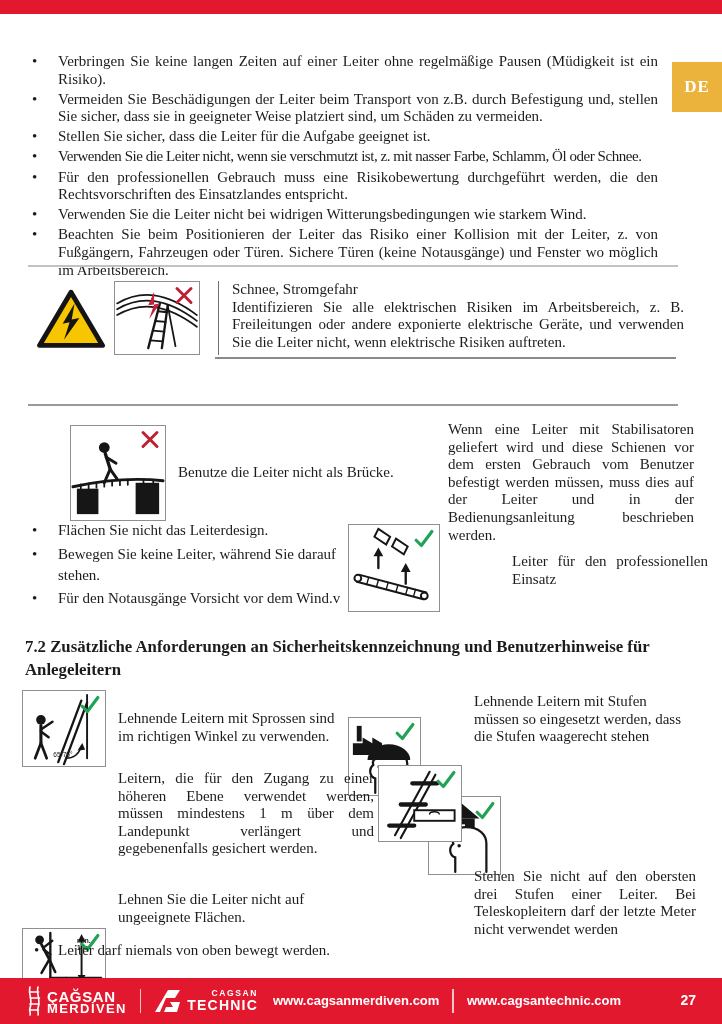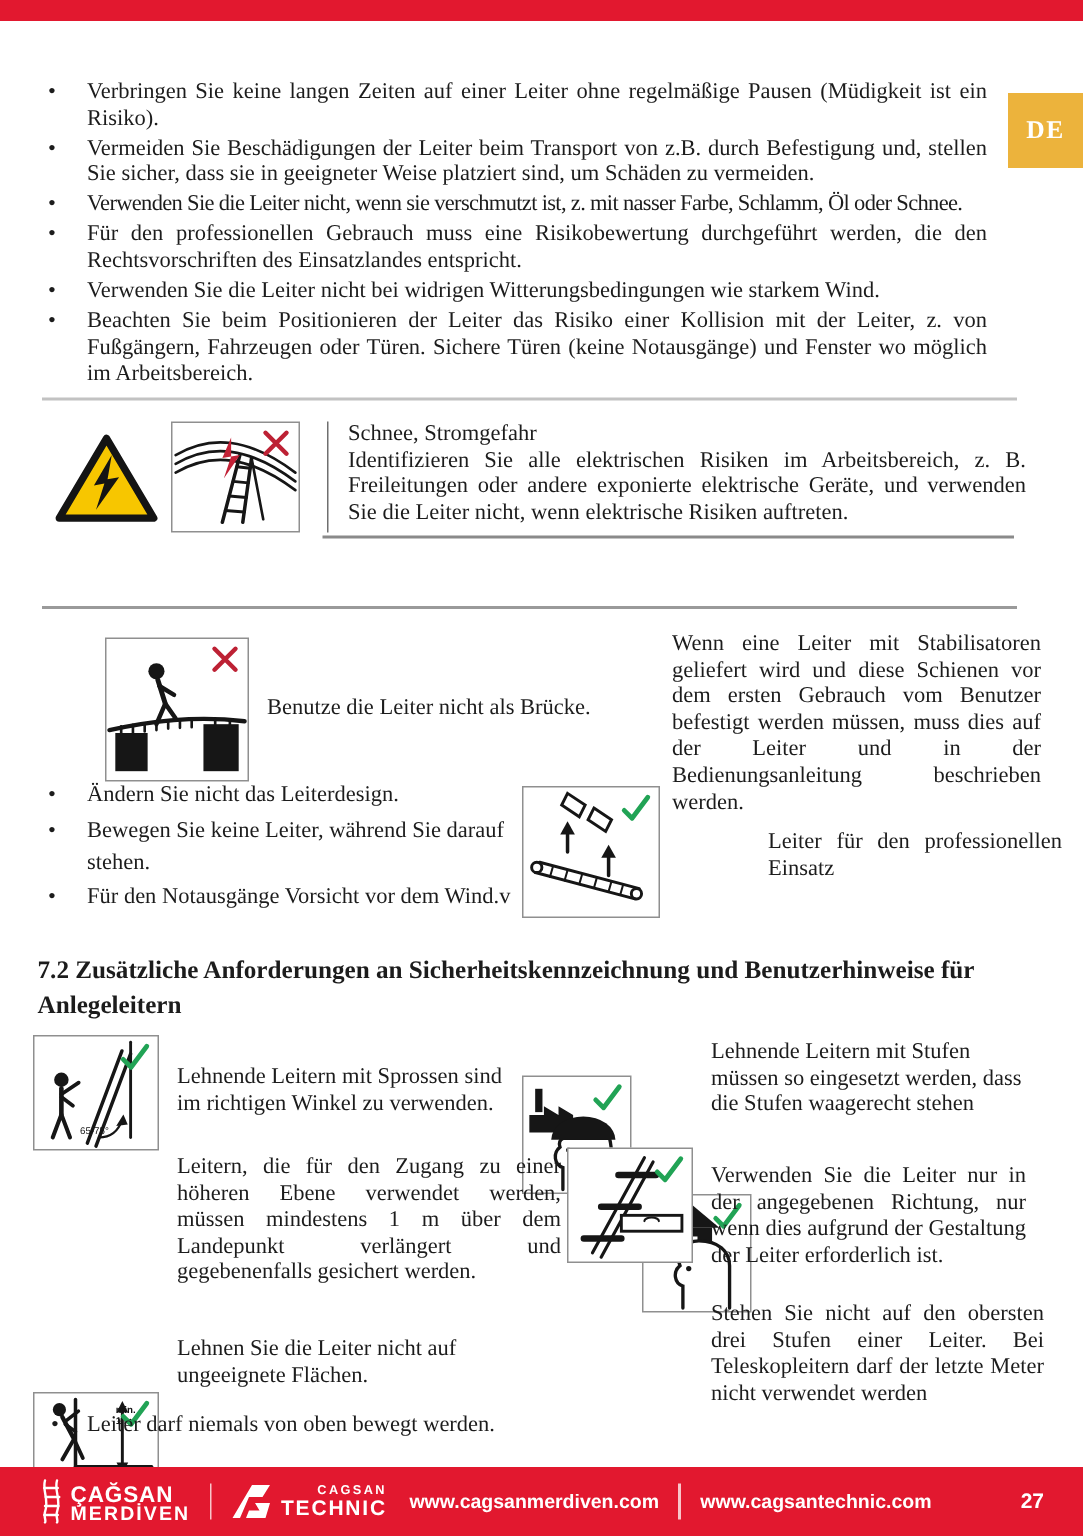--- a/index.html
+++ b/index.html
@@ -75,20 +75,21 @@
 <body>
 
 <div class="page">
 
   <div class="abs topbar"></div>
   <div class="abs de-tab">DE</div>
 
   <ul class="abs blist top-list jl">
     <li>Verbringen Sie keine langen Zeiten auf einer Leiter ohne regelmäßige Pausen (Müdigkeit ist ein Risiko).</li>
     <li>Vermeiden Sie Beschädigungen der Leiter beim Transport von z.B. durch Befestigung und, stellen Sie sicher, dass sie in geeigneter Weise platziert sind, um Schäden zu vermeiden.</li>
+    <li>Stellen Sie sicher, dass die Leiter für die Aufgabe geeignet ist.</li>
     <li class="tight">Verwenden Sie die Leiter nicht, wenn sie verschmutzt ist, z. mit nasser Farbe, Schlamm, Öl oder Schnee.</li>
     <li>Für den professionellen Gebrauch muss eine Risikobewertung durchgeführt werden, die den Rechtsvorschriften des Einsatzlandes entspricht.</li>
     <li>Verwenden Sie die Leiter nicht bei widrigen Witterungsbedingungen wie starkem Wind.</li>
     <li>Beachten Sie beim Positionieren der Leiter das Risiko einer Kollision mit der Leiter, z. von Fußgängern, Fahrzeugen oder Türen. Sichere Türen (keine Notausgänge) und Fenster wo möglich im Arbeitsbereich.</li>
   </ul>
 
   <div class="abs hr1"></div>
 
   <div class="abs warn-row">
     <svg class="tri-icon" viewBox="0 0 100 90">
@@ -148,21 +149,21 @@
         <polygon points="30,4 42,12 38,20 26,12" stroke-width="2"></polygon>
         <polygon points="48,14 60,22 56,30 44,22" stroke-width="2"></polygon>
       </svg>
       <svg class="mark" viewBox="0 0 24 24">
         <path d="M3 14 L9 20 L21 4" stroke="#21a355" stroke-width="3.6" stroke-linecap="round" stroke-linejoin="round" fill="none"></path>
       </svg>
     </div>
     <div class="abs stab-text jl">Wenn eine Leiter mit Stabilisatoren geliefert wird und diese Schienen vor dem ersten Gebrauch vom Benutzer befestigt werden müssen, muss dies auf der Leiter und in der Bedienungsanleitung beschrieben werden.</div>
 
     <ul class="abs blist mid-list">
-      <li>Ändern Sie nicht das Leiterdesign.</li>
+      <li>Flächen Sie nicht das Leiterdesign.</li>
       <li>Bewegen Sie keine Leiter, während Sie darauf stehen.</li>
       <li>Für den Notausgänge Vorsicht vor dem Wind.v</li>
     </ul>
 
     <div class="abs picto prof1">
       <svg class="draw" viewBox="0 0 73 79" fill="none" stroke="#161616" stroke-linecap="round">
         <rect x="8" y="8" width="5" height="16" fill="#161616" stroke="none"></rect>
         <polygon points="4,38 4,26 14,26 14,20 24,26 24,20 34,26 34,38" fill="#161616" stroke="none"></polygon>
         <path d="M27 77 V62 C21 60 20 52 25 48 C24 45 25 43 27 42 H59 C61 50 61 62 60 77" stroke-width="2.3" fill="#fff"></path>
         <path d="M19 43 A 22 16 0 0 1 63 43 Z" fill="#161616" stroke="none"></path>
@@ -247,21 +248,20 @@
 
     <div class="abs picto c3i">
       <svg class="draw" viewBox="0 0 84 87">
         <polygon points="42,18 64,46 52,46 52,80 32,80 32,46 20,46" fill="#161616"></polygon>
       </svg>
       <span class="plbl lbl-up">UP</span>
       <svg class="mark" viewBox="0 0 24 24">
         <path d="M3 14 L9 20 L21 4" stroke="#21a355" stroke-width="3.6" stroke-linecap="round" stroke-linejoin="round" fill="none"></path>
       </svg>
     </div>
-    <div class="abs c3c jl">Verwenden Sie die Leiter nur in der angegebenen Richtung, nur wenn dies aufgrund der Gestaltung der Leiter erforderlich ist.</div>
 
     <div class="abs c4c">Lehnen Sie die Leiter nicht auf ungeeignete Flächen.</div>
 
     <div class="abs c5c jl">Stehen Sie nicht auf den obersten drei Stufen einer Leiter. Bei Teleskopleitern darf der letzte Meter nicht verwendet werden</div>
   </div>
 
   <div class="final-bullet">
     <span class="txt">Leiter darf niemals von oben bewegt werden.</span>
   </div>
 

